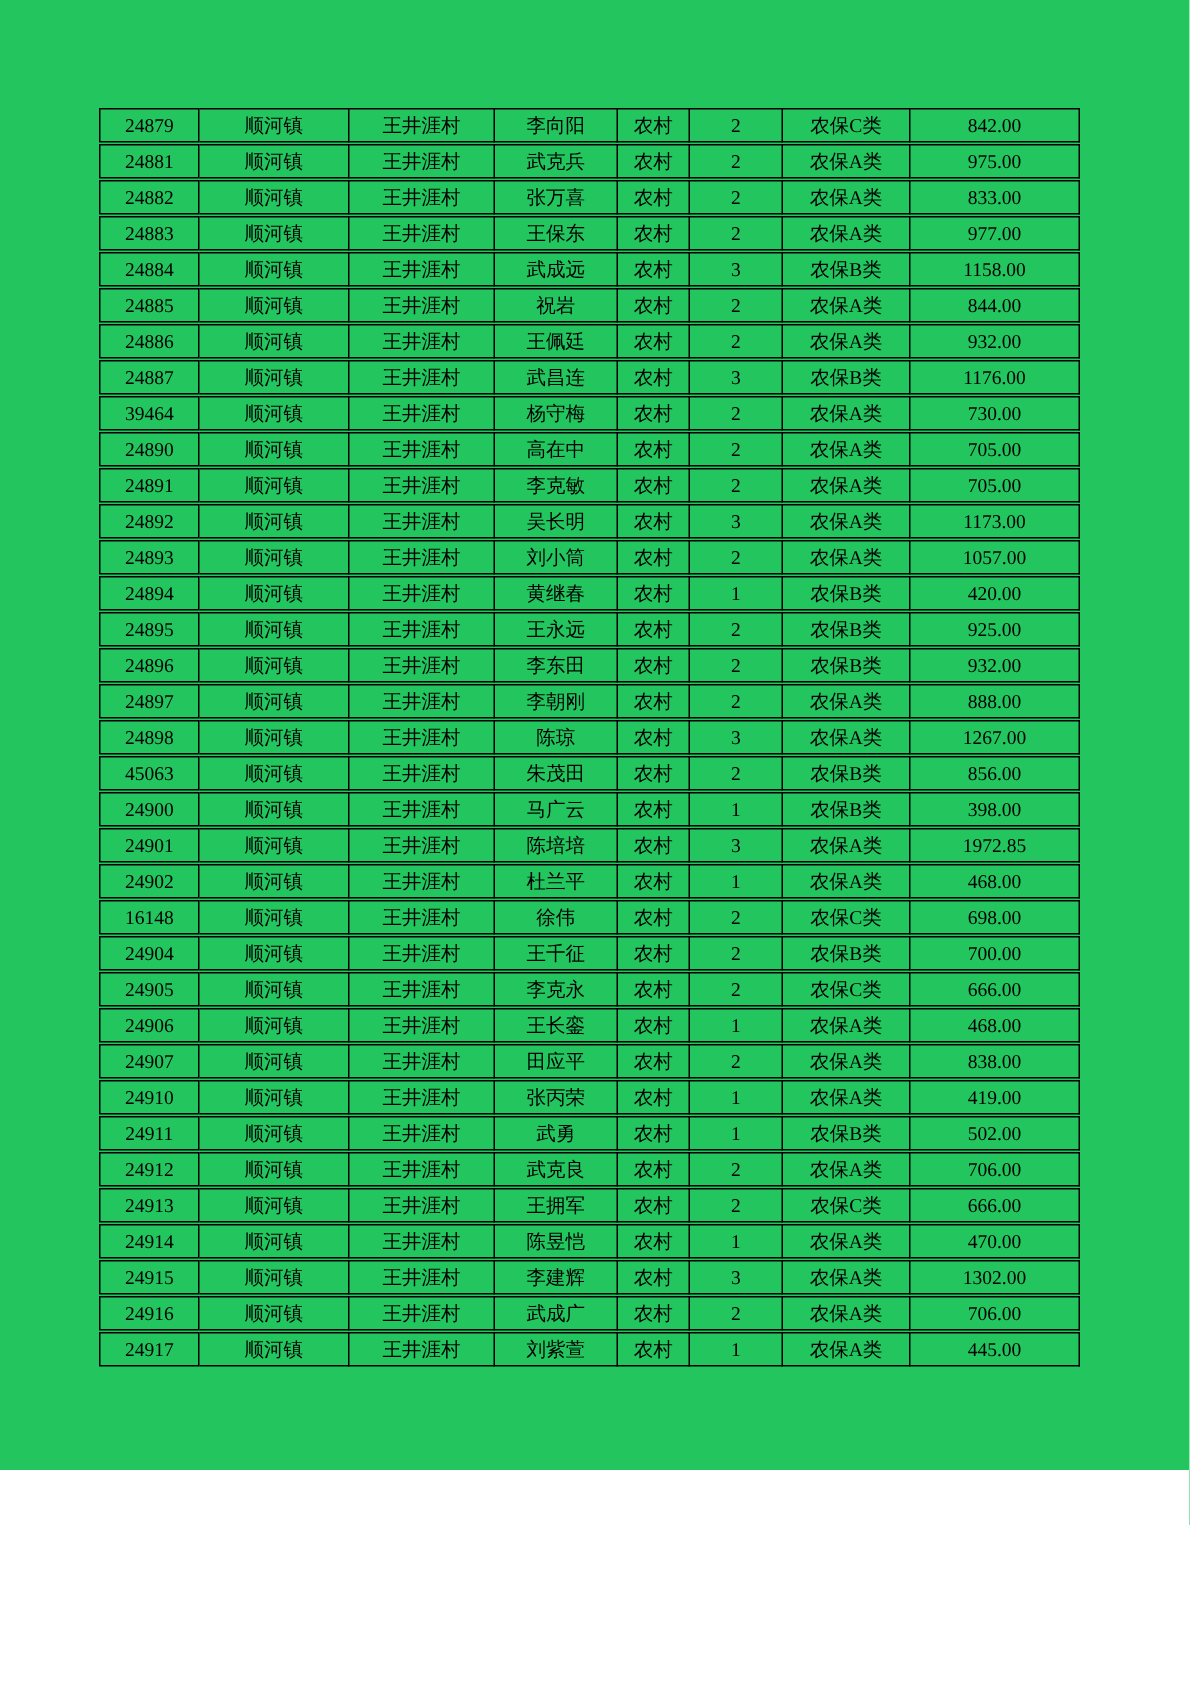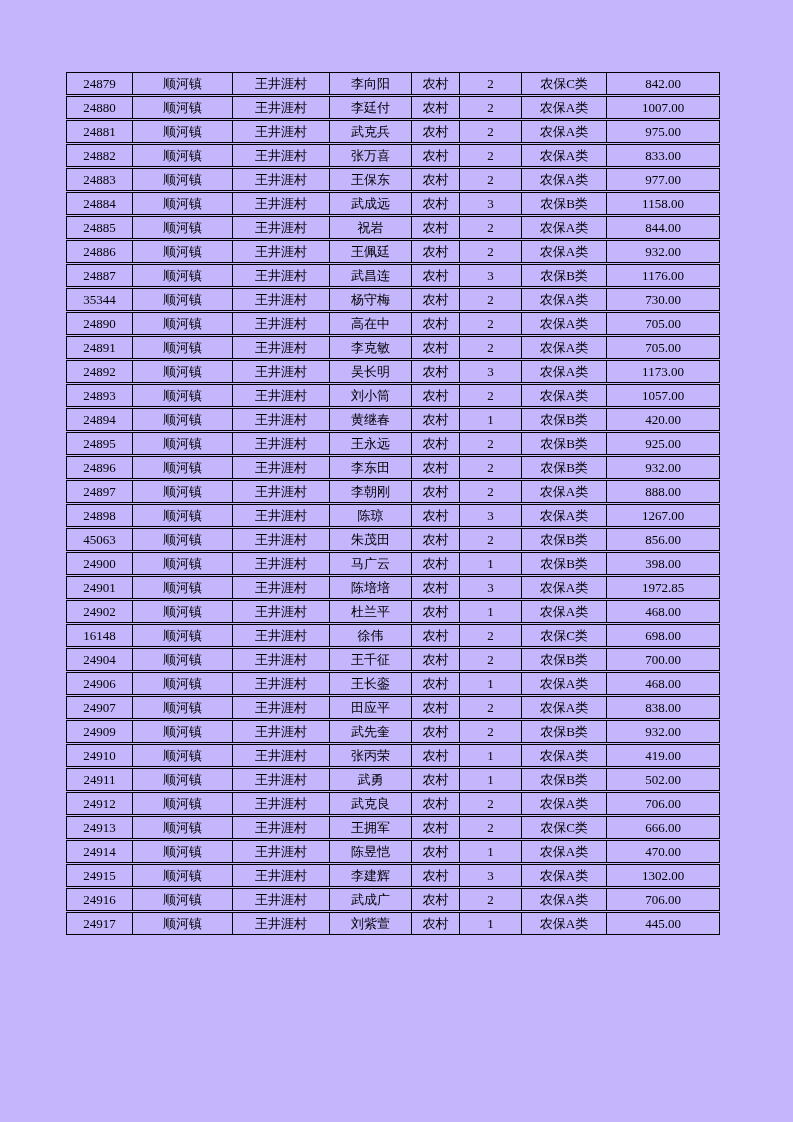--- a/index.html
+++ b/index.html
@@ -3,22 +3,22 @@
 <meta charset="utf-8">
 <style>
   html, body {
     margin: 0;
     padding: 0;
     background: #ffffff;
   }
   .page {
     position: relative;
     width: 793px;
-    height: 1122px;
-    background: #c4b5fd;
+    height: 980px;
+    background: #22c55e;
     overflow: hidden;
     font-family: "Liberation Serif", "DejaVu Serif", serif;
     color: #000000;
   }
   table.records {
     position: absolute;
     left: 66px;
     top: 71px;
     table-layout: fixed;
     border-collapse: separate;
@@ -72,30 +72,20 @@
           <td>24879</td>
           <td>顺河镇</td>
           <td>王井涯村</td>
           <td>李向阳</td>
           <td>农村</td>
           <td>2</td>
           <td>农保C类</td>
           <td>842.00</td>
         </tr>
         <tr>
-          <td>24880</td>
-          <td>顺河镇</td>
-          <td>王井涯村</td>
-          <td>李廷付</td>
-          <td>农村</td>
-          <td>2</td>
-          <td>农保A类</td>
-          <td>1007.00</td>
-        </tr>
-        <tr>
           <td>24881</td>
           <td>顺河镇</td>
           <td>王井涯村</td>
           <td>武克兵</td>
           <td>农村</td>
           <td>2</td>
           <td>农保A类</td>
           <td>975.00</td>
         </tr>
         <tr>
@@ -152,21 +142,21 @@
           <td>24887</td>
           <td>顺河镇</td>
           <td>王井涯村</td>
           <td>武昌连</td>
           <td>农村</td>
           <td>3</td>
           <td>农保B类</td>
           <td>1176.00</td>
         </tr>
         <tr>
-          <td>35344</td>
+          <td>39464</td>
           <td>顺河镇</td>
           <td>王井涯村</td>
           <td>杨守梅</td>
           <td>农村</td>
           <td>2</td>
           <td>农保A类</td>
           <td>730.00</td>
         </tr>
         <tr>
           <td>24890</td>
@@ -312,48 +302,48 @@
           <td>24904</td>
           <td>顺河镇</td>
           <td>王井涯村</td>
           <td>王千征</td>
           <td>农村</td>
           <td>2</td>
           <td>农保B类</td>
           <td>700.00</td>
         </tr>
         <tr>
+          <td>24905</td>
+          <td>顺河镇</td>
+          <td>王井涯村</td>
+          <td>李克永</td>
+          <td>农村</td>
+          <td>2</td>
+          <td>农保C类</td>
+          <td>666.00</td>
+        </tr>
+        <tr>
           <td>24906</td>
           <td>顺河镇</td>
           <td>王井涯村</td>
           <td>王长銮</td>
           <td>农村</td>
           <td>1</td>
           <td>农保A类</td>
           <td>468.00</td>
         </tr>
         <tr>
           <td>24907</td>
           <td>顺河镇</td>
           <td>王井涯村</td>
           <td>田应平</td>
           <td>农村</td>
           <td>2</td>
           <td>农保A类</td>
           <td>838.00</td>
-        </tr>
-        <tr>
-          <td>24909</td>
-          <td>顺河镇</td>
-          <td>王井涯村</td>
-          <td>武先奎</td>
-          <td>农村</td>
-          <td>2</td>
-          <td>农保B类</td>
-          <td>932.00</td>
         </tr>
         <tr>
           <td>24910</td>
           <td>顺河镇</td>
           <td>王井涯村</td>
           <td>张丙荣</td>
           <td>农村</td>
           <td>1</td>
           <td>农保A类</td>
           <td>419.00</td>

